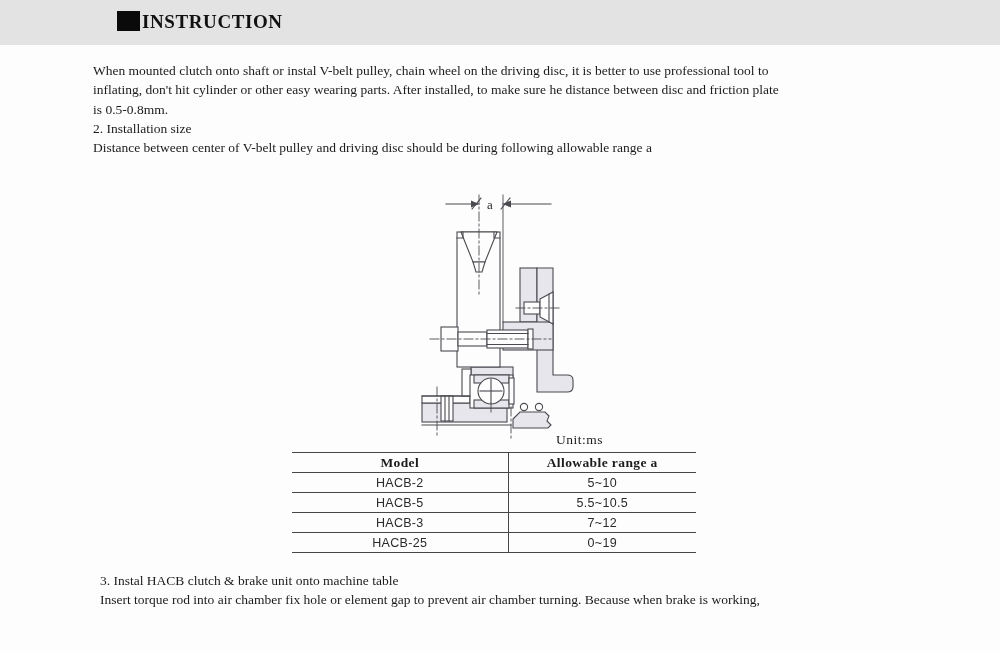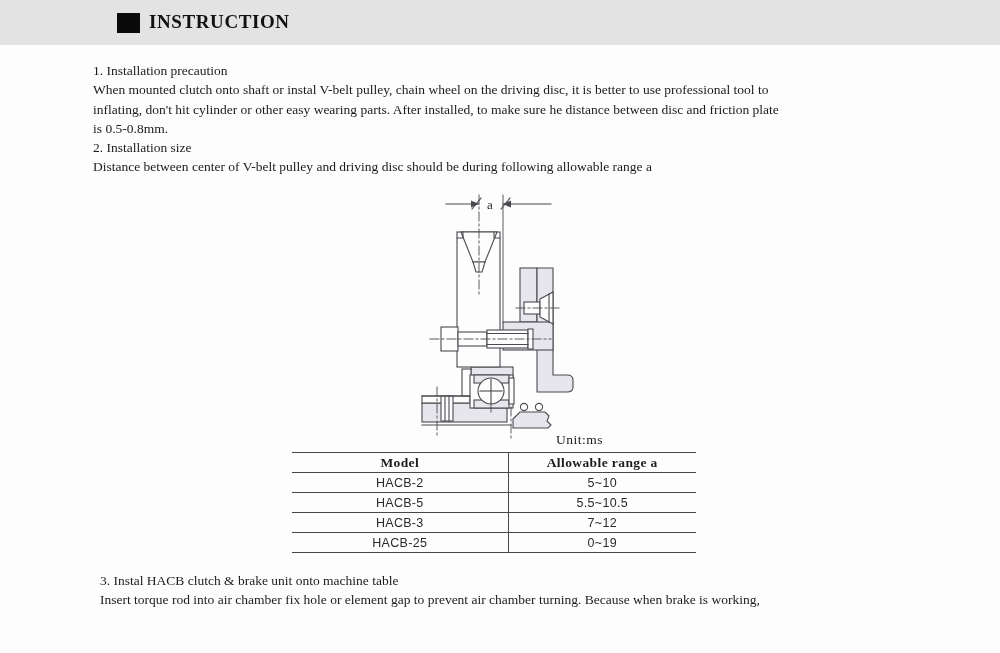--- a/index.html
+++ b/index.html
@@ -10,21 +10,21 @@
     font-family:"Liberation Serif","DejaVu Serif",serif;
     color:#1b1b1b;
     overflow:hidden;
   }
   .topbar{
     position:absolute;left:0;top:0;width:1000px;height:45px;
     background:#e3e3e3;
   }
   .title-row{
     position:absolute;left:93px;top:11px;
-    display:flex;align-items:flex-end;gap:9px;padding-left:24px;
+    display:flex;align-items:flex-start;gap:2px;padding-left:24px;
   }
   .sq{width:23px;height:20px;background:#0a0a0a;display:inline-block;}
   .title{
     font-size:19px;font-weight:bold;letter-spacing:0.6px;color:#111;
     font-family:"Liberation Serif","DejaVu Serif",serif;
   }
   .para{
     position:absolute;
     font-size:13.5px;line-height:19.3px;
     white-space:nowrap;
@@ -68,21 +68,20 @@
 <div class="page">
 
   <div class="topbar">
     <div class="title-row">
       <span class="sq"></span>
       <span class="title">INSTRUCTION</span>
     </div>
   </div>
 
   <div class="para p-top">
-    <div>1. Installation precaution</div>
     <div>When mounted clutch onto shaft or instal V-belt pulley, chain wheel on the driving disc, it is better to use professional tool to</div>
     <div>inflating, don't hit cylinder or other easy wearing parts. After installed, to make sure he distance between disc and friction plate</div>
     <div>is 0.5-0.8mm.</div>
     <div>2. Installation size</div>
     <div>Distance between center of V-belt pulley and driving disc should be during following allowable range a</div>
   </div>
 
   <div class="diagram-wrap">
     <svg width="260" height="258" viewBox="410 185 260 258">
       <g stroke="#4a4a50" stroke-width="1.1" fill="none" stroke-linecap="square">

